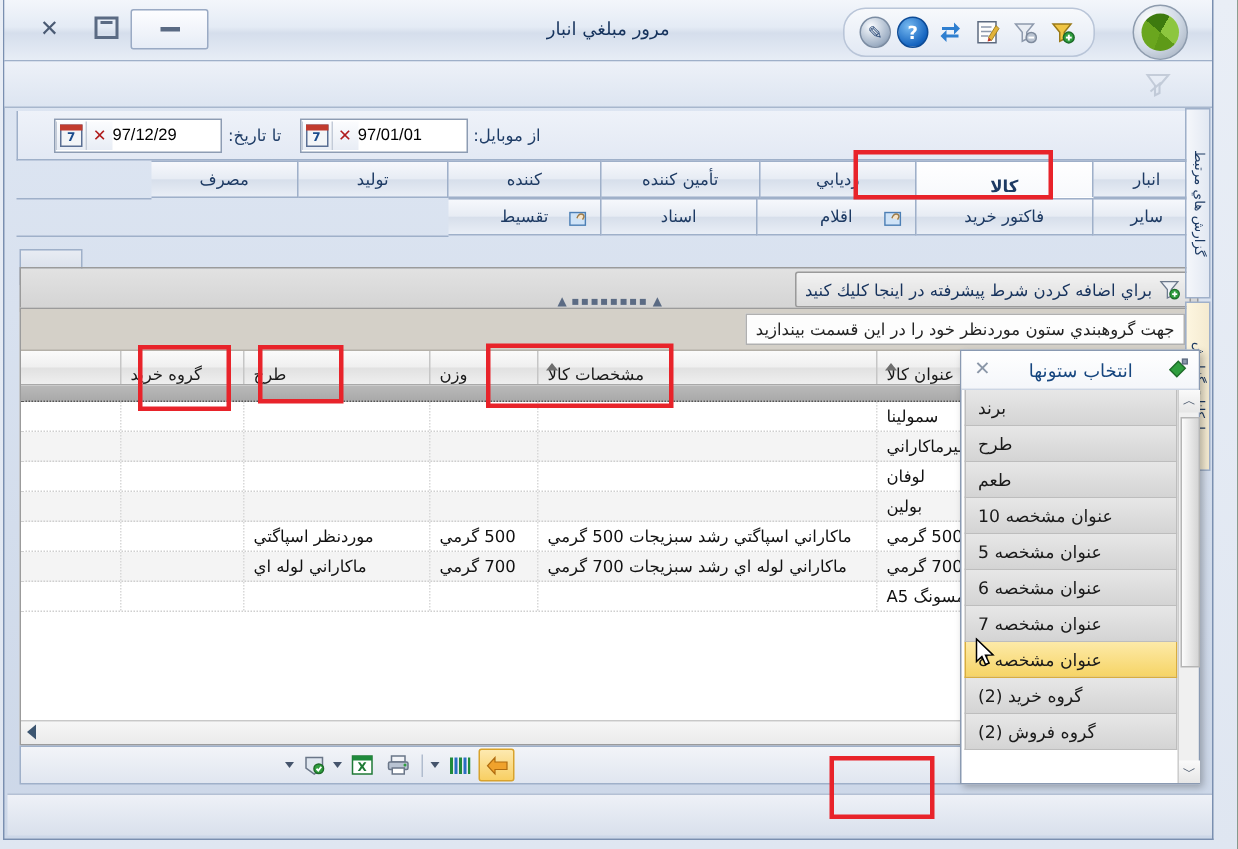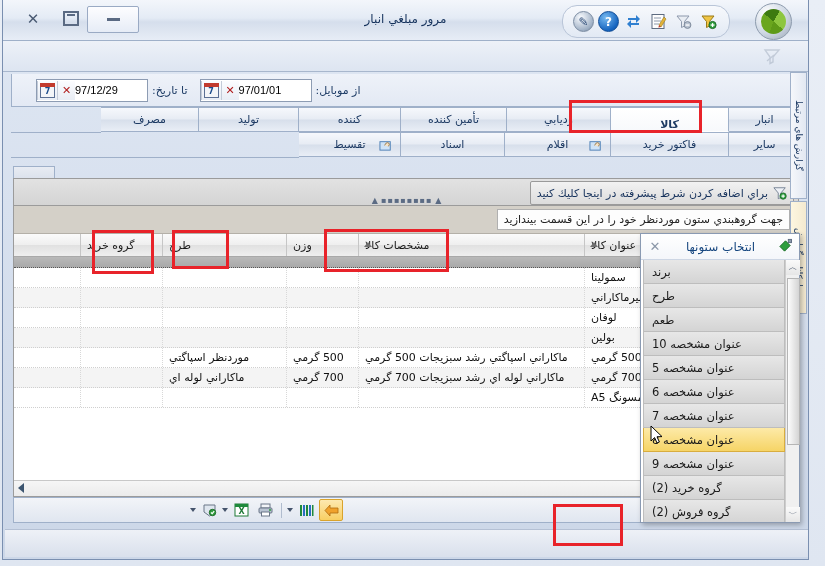--- a/index.html
+++ b/index.html
@@ -153,21 +153,21 @@
     margin-right:8px;height:19px;padding:0 6px;display:flex;align-items:center;
     background:#fdfdfd;border:1px solid #b0b0b0;font-size:11px;color:#222;
   }
   .headrow{
     position:absolute;left:0;top:28px;width:100%;height:23px;
     background:linear-gradient(#fbfbfb 0%,#efefef 48%,#e1e1e1 52%,#efefef 100%);
     border-bottom:1px solid #a9a9a9;box-sizing:border-box;direction:rtl;display:flex;
   }
   .hcell{
     height:22px;box-sizing:border-box;border-left:1px solid #c6c6c6;
-    display:flex;align-items:center;justify-content:flex-end;padding:0 6px;
+    display:flex;align-items:flex-end;justify-content:flex-end;padding:0 6px;
     font-size:11px;color:#1a1a1a;cursor:pointer;position:relative;
   }
   .sortasc{position:absolute;left:5px;top:8px;width:0;height:0;border-left:4px solid transparent;border-right:4px solid transparent;border-bottom:5px solid #6f6f6f;}
   .rows{position:absolute;left:0;top:51px;width:100%;bottom:17px;overflow:hidden;}
   .row{height:20px;direction:rtl;display:flex;border-bottom:1px dotted #cfcfcf;box-sizing:border-box;}
   .row:nth-child(odd){background:#f4f4f4;}
   .row:nth-child(even){background:#ffffff;}
   .cell{
     height:19px;box-sizing:border-box;border-left:1px dotted #d8d8d8;
     display:flex;align-items:center;justify-content:flex-end;padding:0 6px;
@@ -590,23 +590,20 @@
         <div class="ch-item">
           <span>عنوان مشخصه 6</span>
         </div>
         <div class="ch-item">
           <span>عنوان مشخصه 7</span>
         </div>
         <div class="ch-item sel">
           <span>عنوان مشخصه 8</span>
         </div>
         <div class="ch-item">
-          <span>عنوان مشخصه 9</span>
-        </div>
-        <div class="ch-item">
           <span>گروه خريد (2)</span>
         </div>
         <div class="ch-item">
           <span>گروه فروش (2)</span>
         </div>
       </div>
    <div class="ch-scroll">
      <div class="ch-arrow">︿</div>
      <div class="ch-thumb"></div>
      <div class="ch-arrow" style="position:absolute;bottom:0;left:0;">﹀</div>

